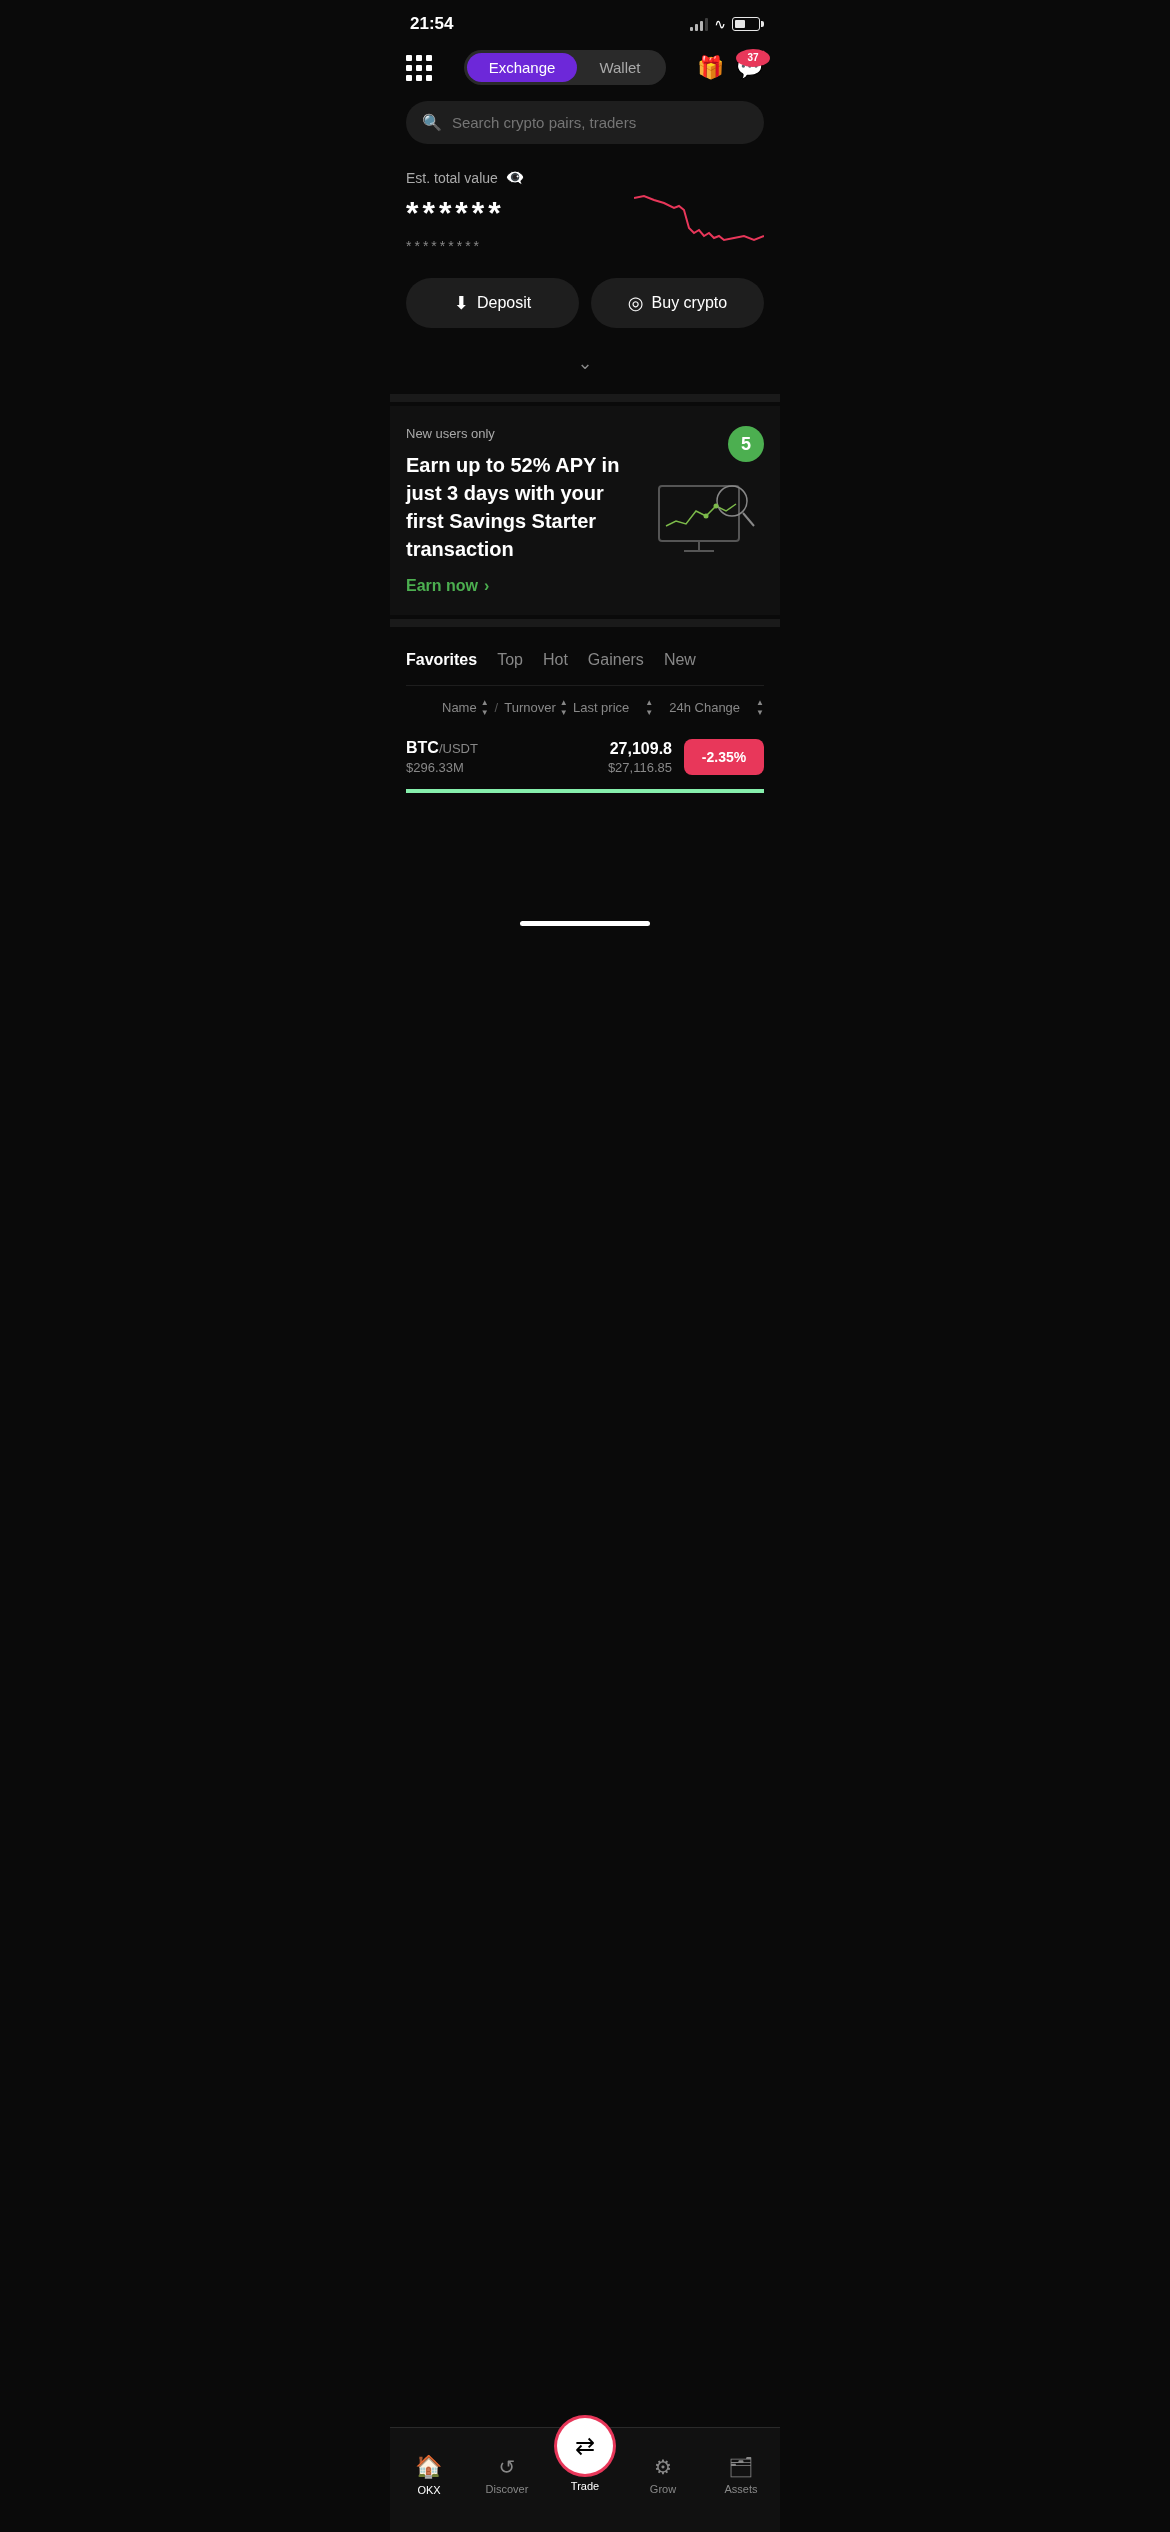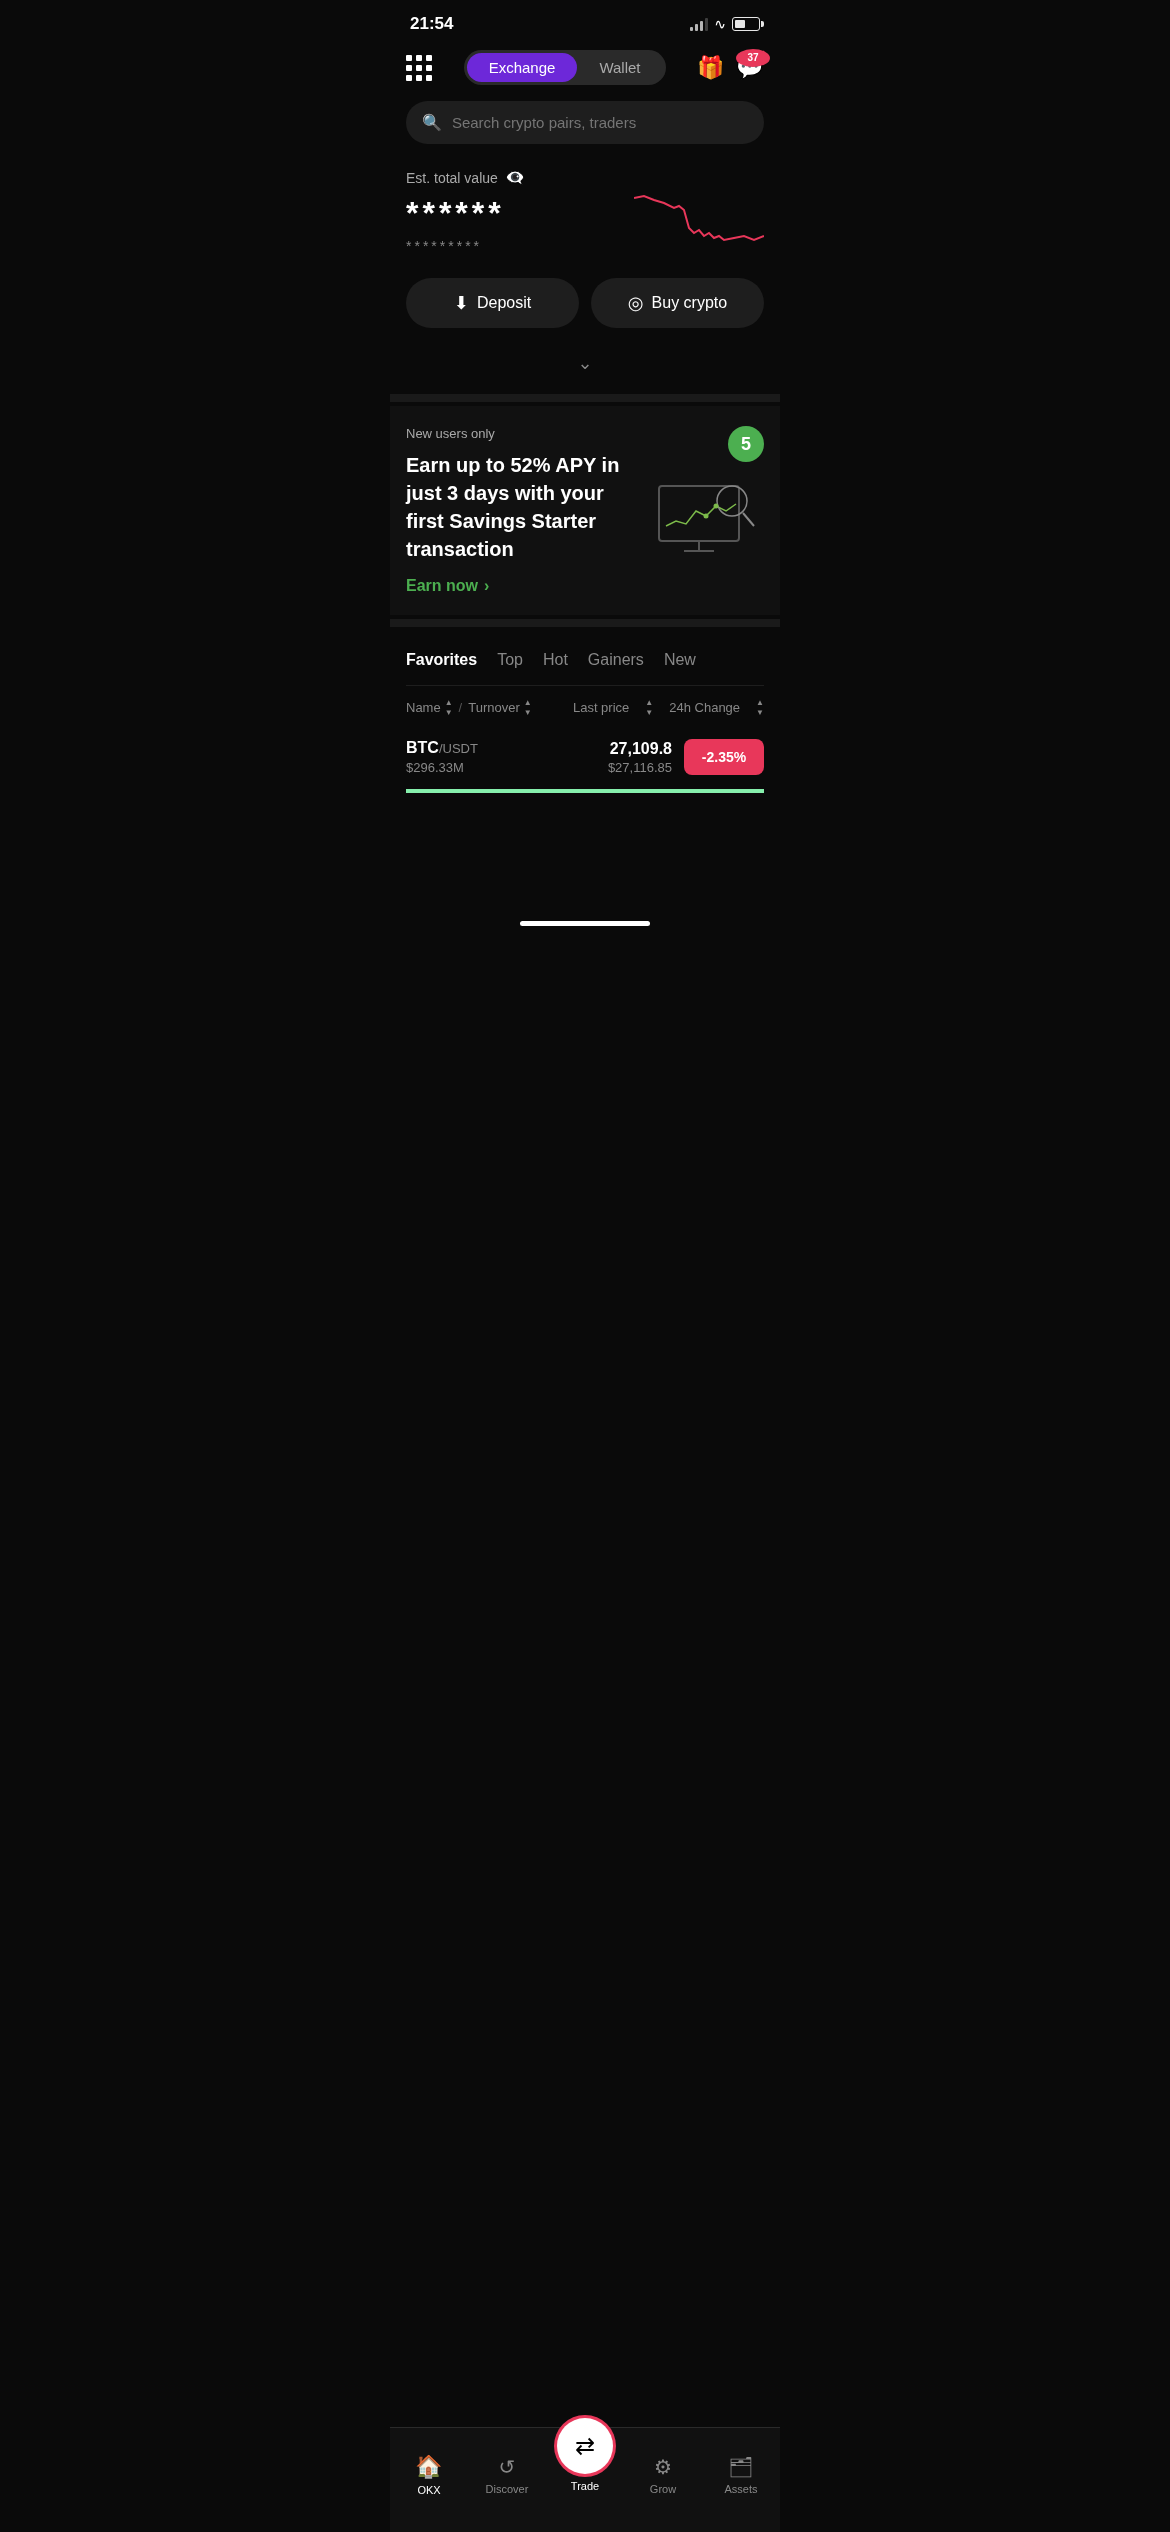--- a/index.html
+++ b/index.html
@@ -336,20 +336,21 @@
     }
 
     
     .table-header {
       display: flex;
       justify-content: space-between;
       align-items: center;
       padding: 12px 0 8px;
       color: #888;
       font-size: 13px;
+      margin-left: 36px;
     }
     .th-left {
       display: flex;
       align-items: center;
       gap: 4px;
     }
     .th-right {
       display: flex;
       gap: 16px;
       align-items: center;

